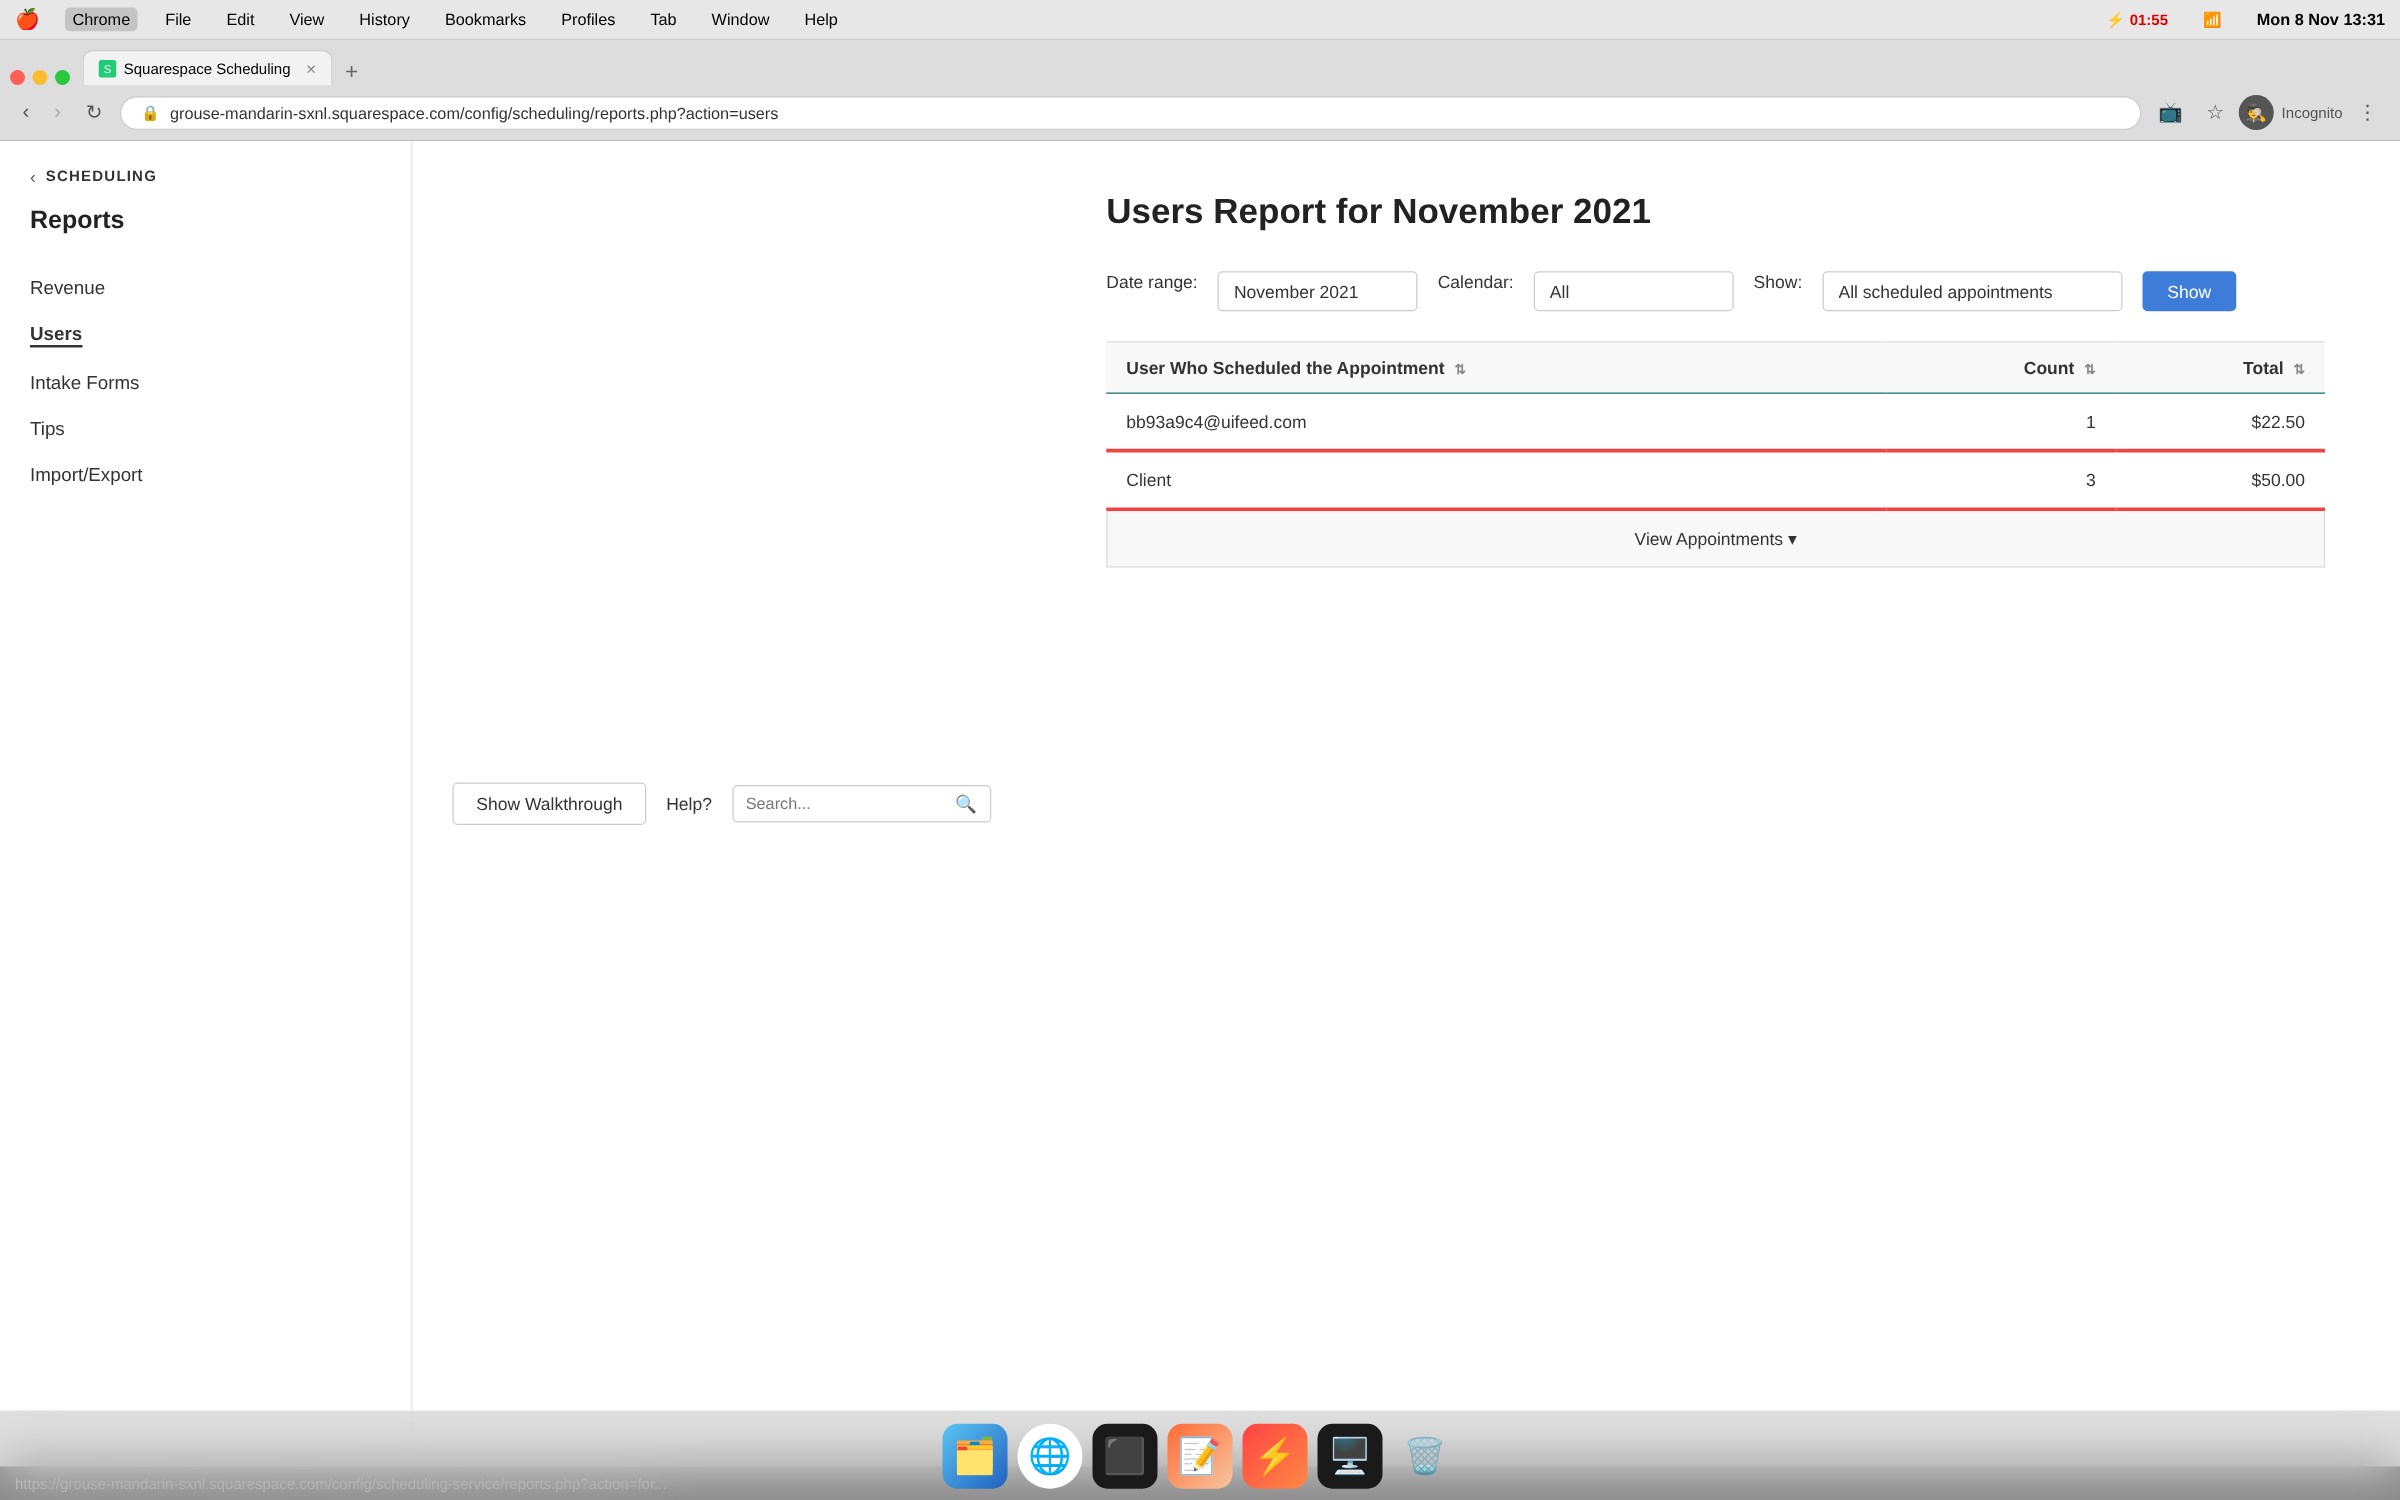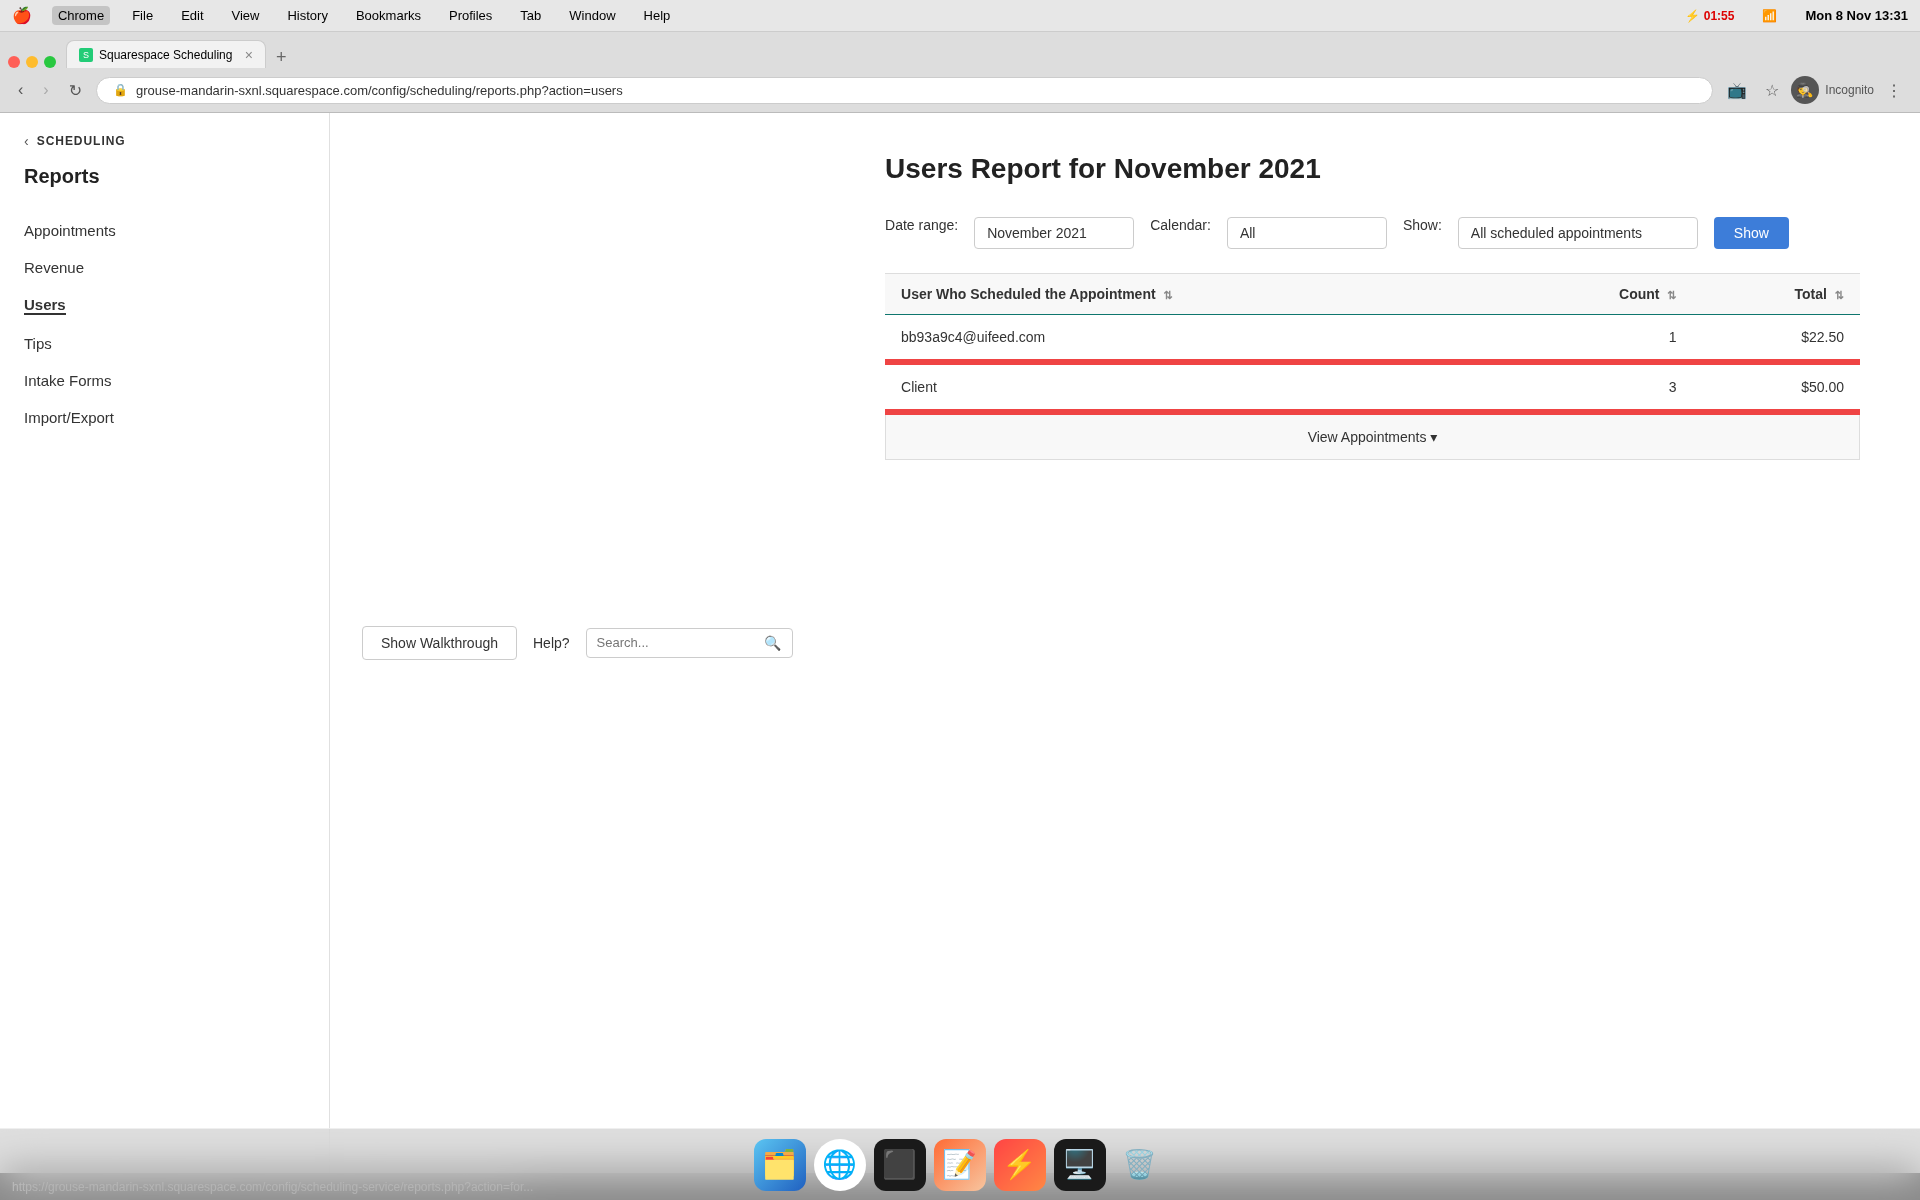--- a/index.html
+++ b/index.html
@@ -235,21 +235,21 @@
       padding: 12px 16px;
       text-align: left;
       font-weight: 600;
       color: #333;
       border-top: 1px solid #ddd;
       border-bottom: 1px solid #0f766e;
     }
     .report-table th.right { text-align: right; }
     .report-table td {
       padding: 14px 16px;
-      border-bottom: 6px solid #ef4444;
+      border-bottom: 3px solid #ef4444;
       color: #333;
     }
     .report-table td.right { text-align: right; }
     .sort-icon { font-size: 11px; color: #888; margin-left: 4px; }
 
     .view-appointments-row {
       background: #f8f8f8;
       padding: 14px 16px;
       text-align: center;
       cursor: pointer;
@@ -362,27 +362,26 @@
 
 <div class="app-layout">
 
   <div class="sidebar">
     <div class="sidebar-header">
       <span class="sidebar-back-btn">‹</span>
       <span class="sidebar-title">SCHEDULING</span>
     </div>
     <div class="sidebar-section-title">Reports</div>
     <nav class="sidebar-nav">
-      <a class="sidebar-nav-item">Appointments</a>
       <a class="sidebar-nav-item">Revenue</a>
       <div class="sidebar-nav-item-wrapper" style="padding: 10px 24px;">
         <a class="sidebar-nav-item" style="padding:0; margin:0; border-bottom:2px solid #333; display:inline-block; font-weight:600;">Users</a>
       </div>
+      <a class="sidebar-nav-item">Intake Forms</a>
       <a class="sidebar-nav-item">Tips</a>
-      <a class="sidebar-nav-item">Intake Forms</a>
       <a class="sidebar-nav-item">Import/Export</a>
     </nav>
   </div>
 
   <div class="main-content">
 
     <div class="top-bar">
       <button class="show-walkthrough-btn">Show Walkthrough</button>
       <span class="help-link">Help?</span>
       <div class="search-box">

